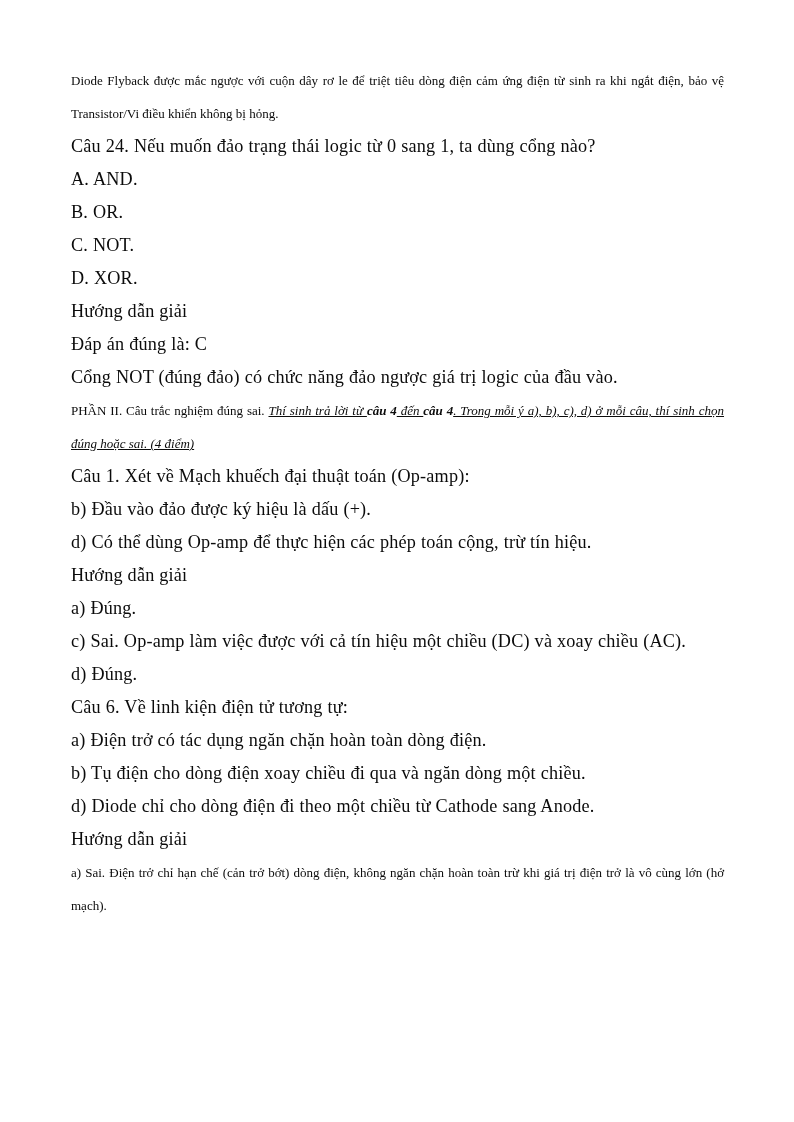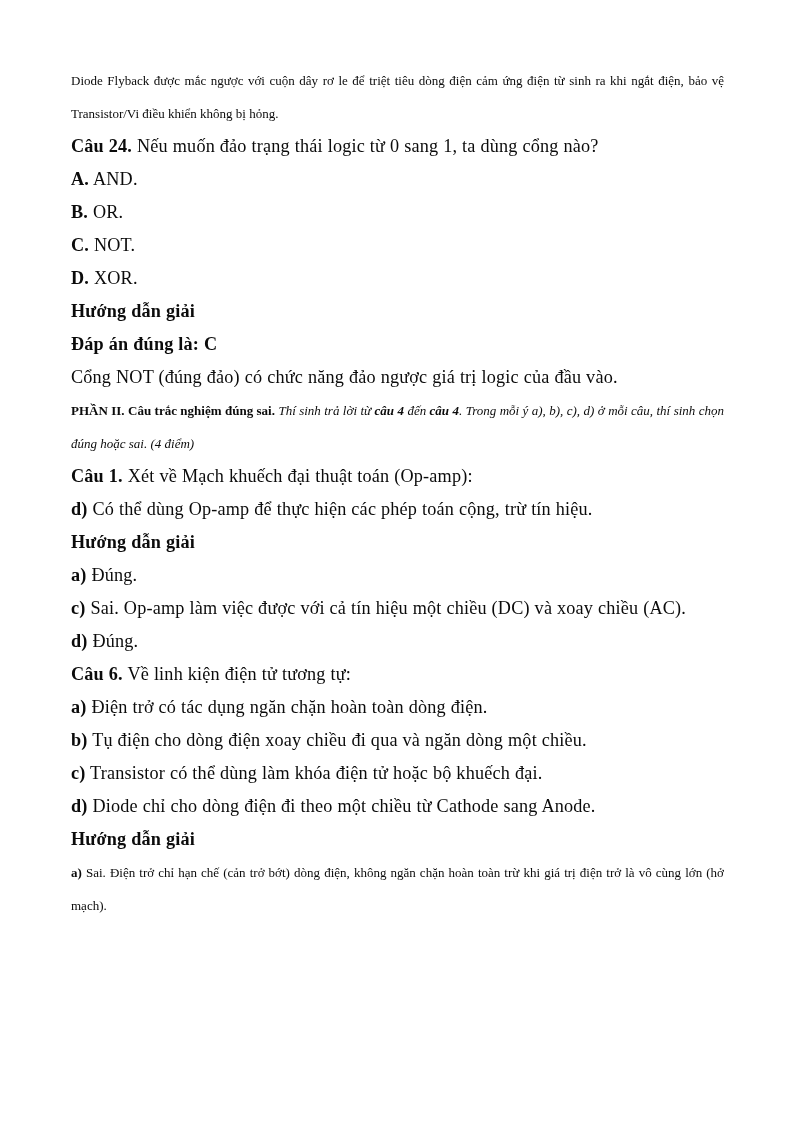--- a/index.html
+++ b/index.html
@@ -46,22 +46,22 @@
 
   
   .para {
     font-size: 13px;
     line-height: 33px;
     color: #0b0b0b;
     text-align: justify;
     text-justify: inter-word;
   }
 
-  .b { font-weight: bold; }
-  .i { font-style: italic; }
+  .b { font-weight: normal; }
+  .i { font-style: italic; text-decoration: underline; }
   .bi { font-weight: bold; font-style: italic; }
 </style>
 </head>
 <body>
 
 <div id="page">
   <div id="content">
 
     <div class="para">
       <span>Diode Flyback được mắc ngược với cuộn dây rơ le để triệt tiêu dòng điện cảm ứng điện từ sinh ra khi ngắt điện, bảo vệ Transistor/Vi điều khiển không bị hỏng.</span>
@@ -92,20 +92,23 @@
 
     <div class="para">
       <span class="b">PHẦN II. Câu trắc nghiệm đúng sai.</span><span> </span><span class="i">Thí sinh trả lời từ </span><span class="bi">câu 4</span><span class="i"> đến </span><span class="bi">câu 4</span><span class="i">. Trong mỗi ý a), b), c), d) ở mỗi câu, thí sinh chọn đúng hoặc sai. (4 điểm)</span>
     </div>
 
     <div class="line">
       <span class="b">Câu 1.</span><span> </span><span>Xét về Mạch khuếch đại thuật toán (Op-amp):</span>
     </div>
 
     <div class="line">
+      <span class="b">b)</span><span> </span><span>Đầu vào đảo được ký hiệu là dấu (+).</span>
+    </div>
+    <div class="line">
       <span class="b">d)</span><span> </span><span>Có thể dùng Op-amp để thực hiện các phép toán cộng, trừ tín hiệu.</span>
     </div>
 
     <div class="line b">Hướng dẫn giải</div>
 
     <div class="line">
       <span class="b">a)</span><span> </span><span>Đúng.</span>
     </div>
     <div class="line">
       <span class="b">c)</span><span> </span><span>Sai. Op-amp làm việc được với cả tín hiệu một chiều (DC) và xoay chiều (AC).</span>
@@ -118,23 +121,20 @@
       <span class="b">Câu 6.</span><span> </span><span>Về linh kiện điện tử tương tự:</span>
     </div>
 
     <div class="line">
       <span class="b">a)</span><span> </span><span>Điện trở có tác dụng ngăn chặn hoàn toàn dòng điện.</span>
     </div>
     <div class="line">
       <span class="b">b)</span><span> </span><span>Tụ điện cho dòng điện xoay chiều đi qua và ngăn dòng một chiều.</span>
     </div>
     <div class="line">
-      <span class="b">c)</span><span> </span><span>Transistor có thể dùng làm khóa điện tử hoặc bộ khuếch đại.</span>
-    </div>
-    <div class="line">
       <span class="b">d)</span><span> </span><span>Diode chỉ cho dòng điện đi theo một chiều từ Cathode sang Anode.</span>
     </div>
 
     <div class="line b">Hướng dẫn giải</div>
 
     <div class="para">
       <span class="b">a)</span><span> </span><span>Sai. Điện trở chỉ hạn chế (cản trở bớt) dòng điện, không ngăn chặn hoàn toàn trừ khi giá trị điện trở là vô cùng lớn (hở mạch).</span>
     </div>
 
   </div>

